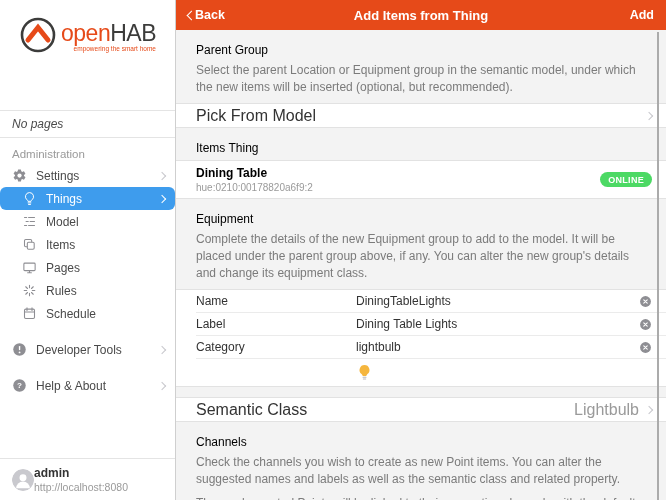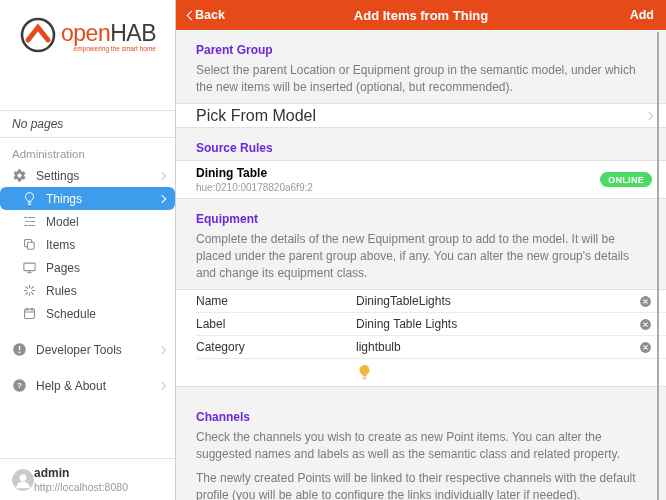--- a/index.html
+++ b/index.html
@@ -32,21 +32,21 @@
 
   
   .main { flex:1; position:relative; display:flex; flex-direction:column; }
   .navbar { height:30px; background:#e64a19; color:#fff; display:flex; align-items:center; justify-content:space-between; padding:0 12px; position:relative; flex-shrink:0; }
   .nav-back { display:flex; align-items:center; font-size:12.5px; font-weight:bold; cursor:pointer; }
   .nav-back .chev { border-color:#fff; transform:rotate(225deg); width:7px; height:7px; }
   .nav-title { position:absolute; left:0; right:0; text-align:center; font-size:13px; font-weight:bold; pointer-events:none; }
   .nav-add { font-size:12.5px; font-weight:bold; cursor:pointer; }
 
   .content { flex:1; overflow:hidden; }
-  .bt { margin:13px 20px 5px; font-size:12px; font-weight:700; color:#6d28d9; }
+  .bt { margin:13px 20px 5px; font-size:12px; font-weight:400; color:#000000; }
   .desc { margin:0 20px 7px; font-size:12px; color:#7b7b7b; line-height:1.42; }
   .row { background:#fff; border-top:1px solid #e2e2e2; border-bottom:1px solid #e2e2e2; min-height:25px; display:flex; align-items:center; padding:0 14px 0 20px; font-size:16px; color:#333; }
   .row .right-gray { margin-left:auto; color:#9a9a9a; display:flex; align-items:center; gap:7px; }
   .link { cursor:pointer; }
 
   .thing-row { background:#fff; border-top:1px solid #e2e2e2; border-bottom:1px solid #e2e2e2; display:flex; align-items:center; padding:5px 14px 5px 20px; }
   .thing-name { font-size:12px; font-weight:bold; color:#000000; }
   .thing-id { font-size:10px; color:#9a9a9a; margin-top:2px; }
   .badge { margin-left:auto; background:#4cd964; color:#fff; font-size:9px; font-weight:bold; padding:2.5px 8px; border-radius:9px; letter-spacing:.3px; }
 
@@ -210,21 +210,21 @@
   <div class="content">
     <div class="bt">Parent Group</div>
     <div class="desc">Select the parent Location or Equipment group in the semantic model, under which the new items will be inserted (optional, but recommended).</div>
     <div class="row link">
       <span>Pick From Model</span>
       <span class="right-gray">
           <span class="chev"></span>
         </span>
     </div>
 
-    <div class="bt">Source Rules</div>
+    <div class="bt">Items Thing</div>
     <div class="thing-row">
       <span>
         <div class="thing-name">Dining Table</div>
         <div class="thing-id">hue:0210:00178820a6f9:2</div>
       </span>
       <span class="badge">ONLINE</span>
     </div>
 
     <div class="bt">Equipment</div>
     <div class="desc">Complete the details of the new Equipment group to add to the model. It will be placed under the parent group above, if any. You can alter the new group's details and change its equipment class.</div>
@@ -265,20 +265,27 @@
           <svg viewBox="0 0 24 24" width="17" height="21">
               <path d="M12 1.5a7 7 0 00-4.2 12.6c.9.7 1.5 1.7 1.7 2.9h5a5.6 5.6 0 011.7-2.9A7 7 0 0012 1.5z" fill="#f5b63e"></path>
               <rect x="9.2" y="18" width="5.6" height="1.5" rx=".75" fill="#b9b9bd"></rect>
               <rect x="9.6" y="20.3" width="4.8" height="1.5" rx=".75" fill="#b9b9bd"></rect>
             </svg>
         </span>
       </div>
     </div>
 
     <div class="gap10"></div>
+    <div class="row link">
+      <span>Semantic Class</span>
+      <span class="right-gray">
+        <span>Lightbulb</span>
+        <span class="chev"></span>
+      </span>
+    </div>
 
     <div class="bt">Channels</div>
     <div class="desc">Check the channels you wish to create as new Point items. You can alter the suggested names and labels as well as the semantic class and related property.</div>
     <div class="desc">The newly created Points will be linked to their respective channels with the default profile (you will be able to configure the links individually later if needed).</div>
 
   </div>
 
   <div class="scrollbar"></div>
 </div>
 

